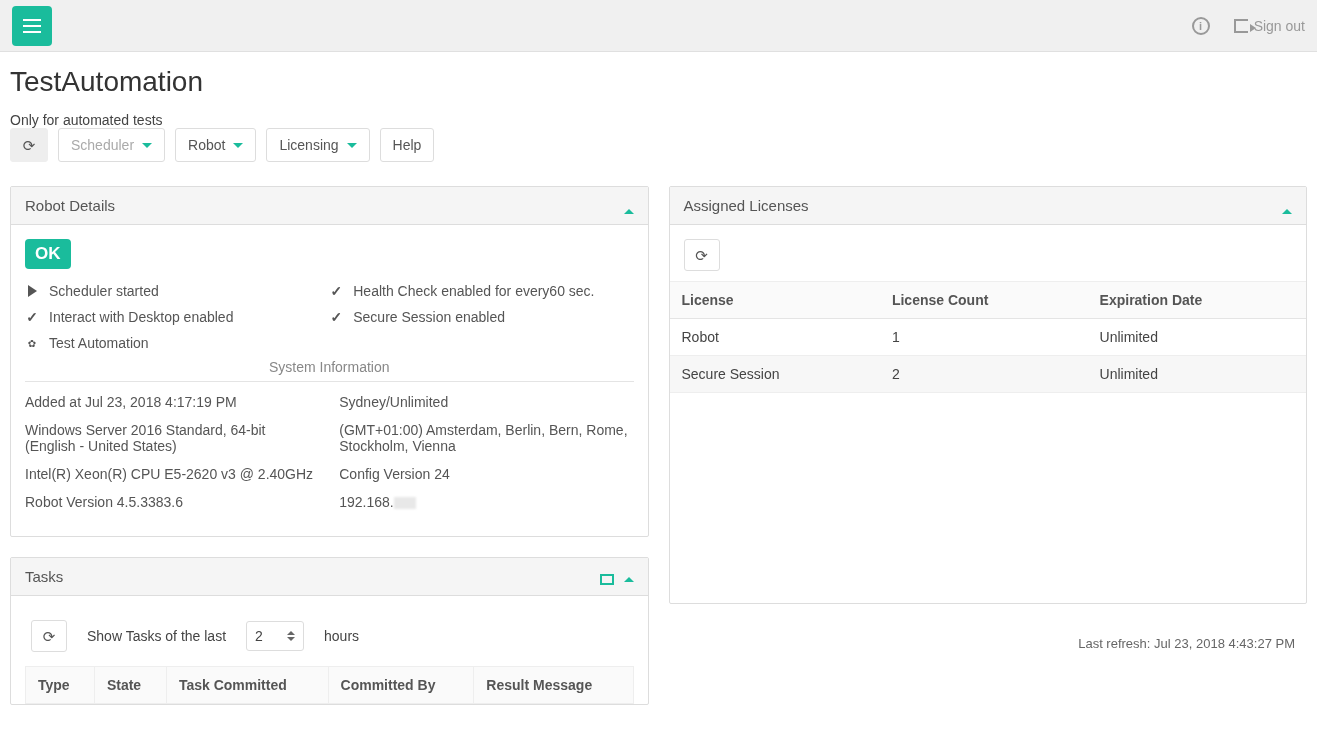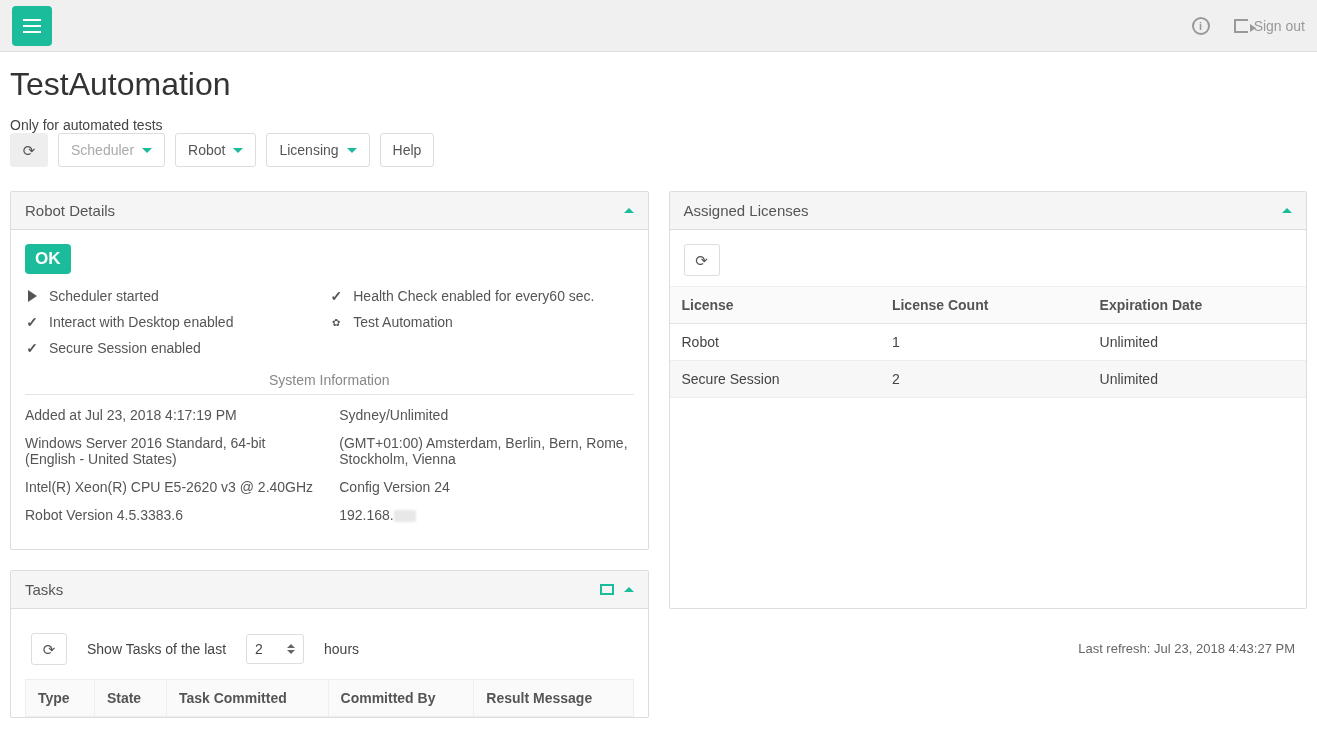--- a/index.html
+++ b/index.html
@@ -46,21 +46,21 @@
   }
   .signout {
     display: flex; align-items: center; gap: 6px; cursor: pointer;
   }
 
   .page {
     padding: 14px 10px;
   }
   h1 {
     font-weight: 300;
-    font-size: 32px;
+    font-size: 28px;
     color: #333;
     margin-bottom: 14px;
   }
   .subtitle { color: #444; }
 
   .toolbar {
     display: flex;
     gap: 10px;
     margin-bottom: 24px;
   }
@@ -101,21 +101,21 @@
     margin-bottom: 20px;
     background: #fff;
   }
   .panel-header {
     background: #f5f5f5;
     border-bottom: 1px solid #ddd;
     padding: 10px 14px;
     font-size: 15px;
     color: #555;
     display: flex;
-    align-items: center;
+    align-items: flex-end;
   }
   .panel-header-actions {
     margin-left: auto;
     display: flex;
     align-items: center;
     gap: 10px;
   }
   .panel-body { padding: 14px; }
 
   .badge-ok {
@@ -126,21 +126,21 @@
     font-size: 17px;
     padding: 5px 10px;
     border-radius: 4px;
     margin-bottom: 14px;
   }
 
   .status-grid {
     display: grid;
     grid-template-columns: 1fr 1fr;
     row-gap: 10px;
-    margin-bottom: 16px;
+    margin-bottom: 8px;
   }
   .status-item { display: flex; align-items: center; gap: 10px; color: #555; }
   .icn { width: 14px; display: inline-flex; justify-content: center; color: #555; }
   .icn-play {
     width: 0; height: 0; border-top: 6px solid transparent; border-bottom: 6px solid transparent;
     border-left: 9px solid #555;
   }
   .icn-check::before { content: "✓"; font-weight: bold; }
   .icn-gear::before { content: "✿"; font-size: 10px; }
 
@@ -320,26 +320,26 @@
             </div>
             <div class="status-item">
               <span class="icn icn-check"></span>
               <span>Health Check enabled for every60 sec.</span>
             </div>
             <div class="status-item">
               <span class="icn icn-check"></span>
               <span>Interact with Desktop enabled</span>
             </div>
             <div class="status-item">
+              <span class="icn icn-check"></span>
+              <span>Secure Session enabled</span>
+            </div>
+            <div class="status-item">
               <span class="icn icn-gear"></span>
               <span>Test Automation</span>
-            </div>
-            <div class="status-item">
-              <span class="icn icn-check"></span>
-              <span>Secure Session enabled</span>
             </div>
           </div>
 
           <div class="section-title">System Information</div>
 
           <div class="info-grid">
             <div>Added at Jul 23, 2018 4:17:19 PM</div>
             <div>Sydney/Unlimited</div>
             <div>Windows Server 2016 Standard, 64-bit (English - United States)</div>
             <div>(GMT+01:00) Amsterdam, Berlin, Bern, Rome, Stockholm, Vienna</div>

